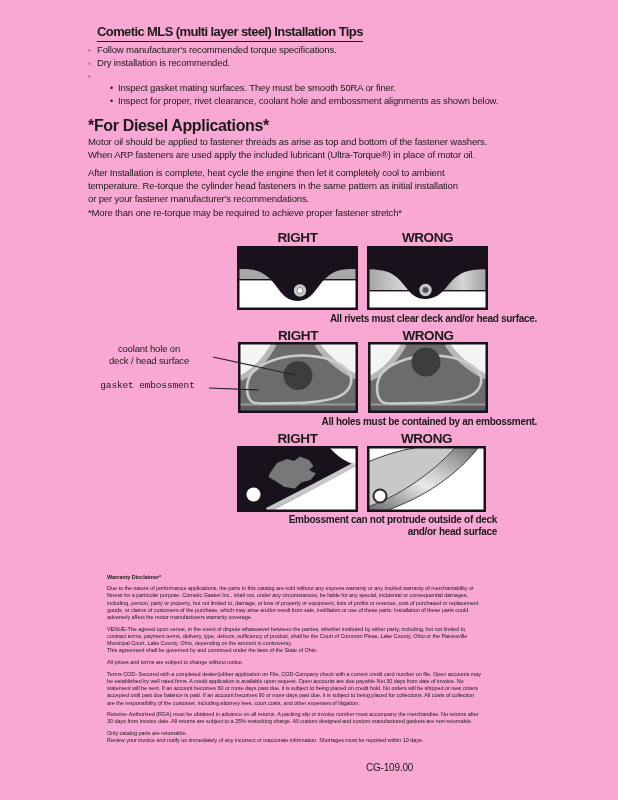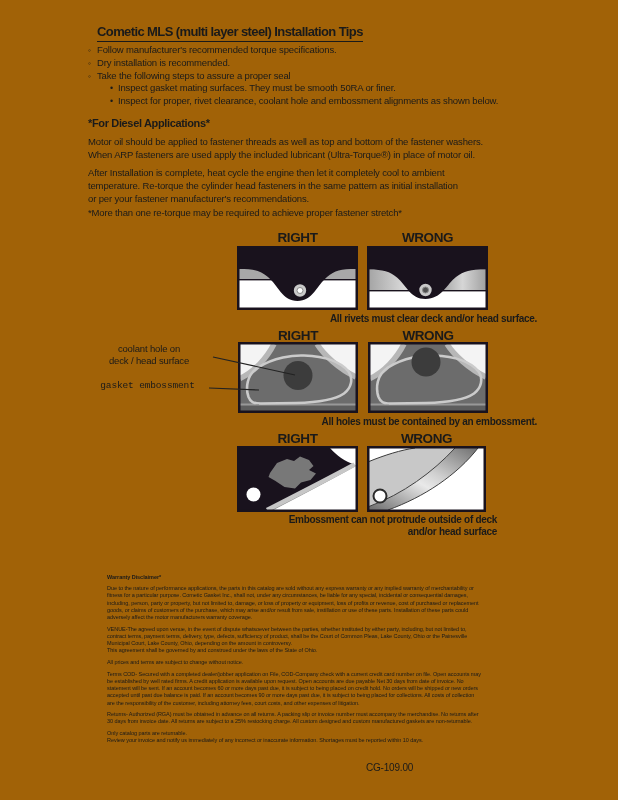--- a/index.html
+++ b/index.html
@@ -1,31 +1,31 @@
 <!DOCTYPE html>
 <html><head>
 <meta charset="utf-8">
 <style>
   html,body{margin:0;padding:0;background:#ffffff;}
   #page{
-    position:relative;width:618px;height:800px;background:#a16207;overflow:hidden;
+    position:relative;width:618px;height:800px;background:#f9a8d4;overflow:hidden;
     font-family:"Liberation Sans","DejaVu Sans",sans-serif;color:#1a1a1a;
   }
   .abs{position:absolute;}
   
   #title{
     left:97px;top:24px;font-size:13px;font-weight:700;letter-spacing:-0.6px;
     border-bottom:1.6px solid #1a1a1a;padding-bottom:2px;white-space:nowrap;
   }
   #tips{left:88px;top:44px;font-size:9.5px;line-height:12.8px;letter-spacing:-0.15px;}
   .b-row{display:flex;}
   .b-row.sub{margin-left:22px;}
   .b-mark{width:9px;flex:0 0 9px;font-size:8.5px;}
   .b-row.sub .b-mark{width:8px;flex:0 0 8px;font-size:9px;}
-  #diesel-h{left:88px;top:117px;font-size:11px;font-weight:700;letter-spacing:-0.35px;}
+  #diesel-h{left:88px;top:117px;font-size:16px;font-weight:700;letter-spacing:-0.35px;}
   .para{font-size:9.5px;line-height:13px;letter-spacing:-0.15px;white-space:pre-line;}
   #d-p1{left:88px;top:135px;}
   #d-p2{left:88px;top:166px;}
   #d-note{left:88px;top:207px;font-size:9.5px;letter-spacing:-0.15px;}
   
   .fig-label{width:121px;text-align:center;font-size:13.5px;font-weight:700;letter-spacing:-0.4px;}
   .cap{font-size:10px;font-weight:700;letter-spacing:-0.3px;white-space:pre-line;line-height:12px;text-align:right;}
   .fig-svg{display:block;}
   .side-label{font-size:9.5px;line-height:11.5px;text-align:center;letter-spacing:-0.15px;}
   #overlay{left:0;top:0;pointer-events:none;}
@@ -46,34 +46,33 @@
     <div class="b-row">
       <span class="b-mark">◦</span>
       <span>Follow manufacturer's recommended torque specifications.</span>
     </div>
     <div class="b-row">
       <span class="b-mark">◦</span>
       <span>Dry installation is recommended.</span>
     </div>
     <div class="b-row">
       <span class="b-mark">◦</span>
-      <span>Take the following steps to assure a proper seal</span>
     </div>
     <div class="b-row sub">
       <span class="b-mark">•</span>
       <span>Inspect gasket mating surfaces.  They must be smooth 50RA or finer.</span>
     </div>
     <div class="b-row sub">
       <span class="b-mark">•</span>
       <span>Inspect for proper, rivet clearance, coolant hole and embossment alignments as shown below.</span>
     </div>
   </div>
 
   <div class="abs" id="diesel-h">*For Diesel Applications*</div>
-  <div class="abs para" id="d-p1">Motor oil should be applied to fastener threads as well as top and bottom of the fastener washers.
+  <div class="abs para" id="d-p1">Motor oil should be applied to fastener threads as arise as top and bottom of the fastener washers.
 When ARP fasteners are used apply the included lubricant (Ultra-Torque®) in place of motor oil.</div>
   <div class="abs para" id="d-p2">After Installation is complete, heat cycle the engine then let it completely cool to ambient
 temperature. Re-torque the cylinder head fasteners in the same pattern as initial installation
 or per your fastener manufacturer's recommendations.</div>
   <div class="abs" id="d-note">*More than one re-torque may be required to achieve proper fastener stretch*</div>
 
   <div class="abs fig-label" style="left:237px;top:230px;">RIGHT</div>
   <div class="abs fig-label" style="left:367px;top:230px;">WRONG</div>
 
   <svg class="abs fig-svg" style="left:237px;top:246px;" width="121" height="64" viewBox="0 0 121 64">

